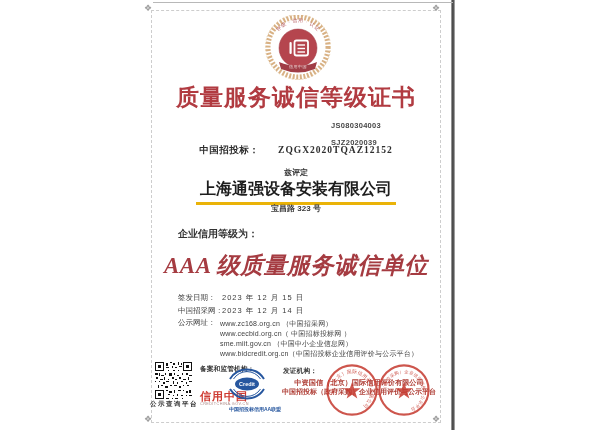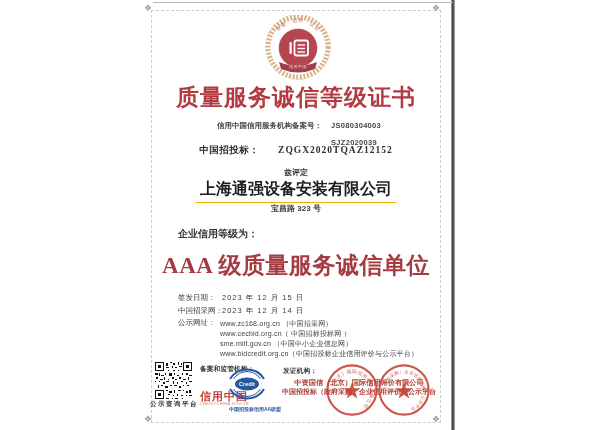--- a/index.html
+++ b/index.html
@@ -17,25 +17,25 @@
   
   .title{left:151px;top:82px;width:290px;text-align:center;font-size:23px;font-weight:700;
          letter-spacing:1px;color:#b13b41;}
   .registry-label{left:217px;top:121px;font-size:7.5px;font-weight:700;color:#474747;}
   .registry-no{left:331px;font-size:7.5px;font-weight:700;color:#474747;letter-spacing:.3px;}
   .certno-row{left:151px;top:144px;width:290px;text-align:center;font-size:9.5px;font-weight:700;
               color:#2e2e2e;font-family:"Liberation Serif","DejaVu Serif",serif;letter-spacing:.5px;}
   .hereby{left:151px;top:167px;width:290px;text-align:center;font-size:8px;font-weight:700;color:#383838;}
   .company-wrap{left:151px;top:179px;width:290px;text-align:center;}
   .company{display:inline-block;font-family:"Liberation Serif","DejaVu Serif",serif;font-size:16px;
-           font-weight:700;color:#1d1d1d;border-bottom:1px solid #eab308;padding:0 4px 2px;}
+           font-weight:700;color:#1d1d1d;border-bottom:3px solid #eab308;padding:0 4px 2px;}
   .address{left:151px;top:203px;width:290px;text-align:center;font-size:8px;font-weight:700;color:#3a3a3a;}
   .grade-label{left:178px;top:227px;font-size:10px;font-weight:700;color:#323232;}
   .grade{left:146px;top:250px;width:300px;text-align:center;font-size:23px;font-weight:700;
-         color:#a53b41;font-family:"Liberation Serif","DejaVu Serif",serif;letter-spacing:.5px;}
+         color:#a53b41;font-family:"Liberation Serif","DejaVu Serif",serif;letter-spacing:.5px;font-style:italic;}
   
   .row-label{font-size:7.5px;font-weight:400;color:#3c3c3c;}
   .row-value{font-size:7.5px;color:#3c3c3c;letter-spacing:1px;}
   .site{font-size:7px;color:#414141;letter-spacing:.2px;}
   
   .qr-caption{left:150px;top:400px;width:48px;text-align:center;font-size:6.5px;font-weight:700;
               letter-spacing:1.5px;color:#2f2f2f;}
   .regulator{left:200px;top:364px;font-size:6.8px;font-weight:700;color:#3c3c3c;}
   .cc-name{left:200px;top:389px;font-size:11px;font-weight:700;color:#ce3a31;letter-spacing:1px;}
   .cc-sub{left:200px;top:402px;font-size:3.8px;color:#ab8a87;letter-spacing:.4px;}
@@ -73,21 +73,20 @@
     <rect x="31.5" y="25.5" width="13.5" height="15" rx="2" fill="none" stroke="#fff" stroke-width="1.8"></rect>
     <line x1="34.5" y1="30" x2="42" y2="30" stroke="#fff" stroke-width="1.4"></line>
     <line x1="34.5" y1="33.5" x2="42" y2="33.5" stroke="#fff" stroke-width="1.4"></line>
     <line x1="34.5" y1="37" x2="42" y2="37" stroke="#fff" stroke-width="1.4"></line>
     <path d="M16,47 Q35,55 54,47 L52,54 Q35,61 18,54 Z" fill="#a03d46"></path>
     <text x="35" y="53" text-anchor="middle" font-size="4" fill="#f0d9d9" letter-spacing="0.5">信用中国</text>
   </svg>
 
   <div class="abs title nowrap">质量服务诚信等级证书</div>
 
-  <span class="abs registry-label nowrap">信用中国信用服务机构备案号：</span>
   <span class="abs registry-no nowrap" style="top:121px;">JS080304003</span>
   <span class="abs registry-no nowrap" style="top:130px;margin-top:8px;">SJZ2020039</span>
 
   <div class="abs certno-row nowrap">
     <span>中国招投标：</span>
     <span style="letter-spacing:1px;margin-left:16px;">ZQGX2020TQAZ12152</span>
   </div>
 
   <div class="abs hereby">兹评定</div>
   <div class="abs company-wrap">

